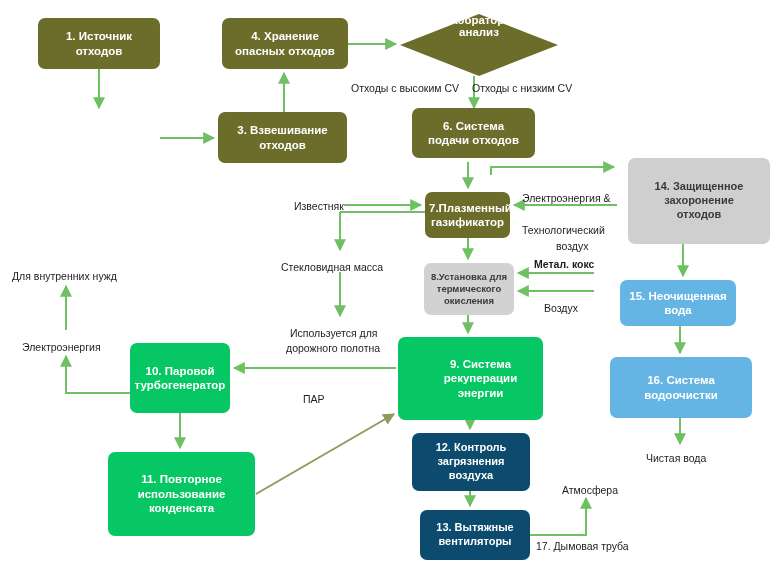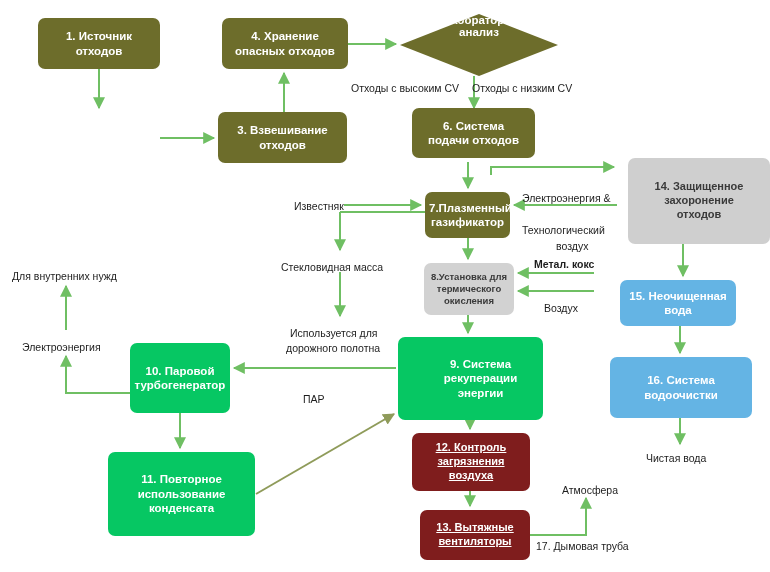--- a/index.html
+++ b/index.html
@@ -18,21 +18,21 @@
     display:flex;align-items:center;justify-content:center;
     text-align:center;
     border-radius:7px;
     line-height:1.25;
     padding:2px 4px;
   }
   .node span{display:block;width:100%;}
 
   .olive{background:#6d6d2b;color:#ffffff;font-size:11.5px;font-weight:bold;}
   .green{background:#06c763;color:#ffffff;font-size:11.5px;font-weight:bold;}
-  .lgreen{background:#7f1d1d;color:#ffffff;font-size:11px;font-weight:bold;text-decoration:underline;}
+  .lgreen{background:#0c4a6e;color:#ffffff;font-size:11px;font-weight:bold;}
   .grey{background:#d2d2d2;color:#3a3a3a;font-size:9.5px;font-weight:bold;}
   .grey2{background:#cfcfcf;color:#3a3a3a;font-size:11px;font-weight:bold;}
   .blue{background:#64b4e4;color:#ffffff;font-size:11.5px;font-weight:bold;}
 
   .diamond{
     position:absolute;
     display:flex;align-items:flex-start;justify-content:center;
     text-align:center;color:#ffffff;font-size:11.5px;font-weight:bold;
     background:#6d6d2b;
     clip-path:polygon(50% 0%,100% 50%,50% 100%,0% 50%);

